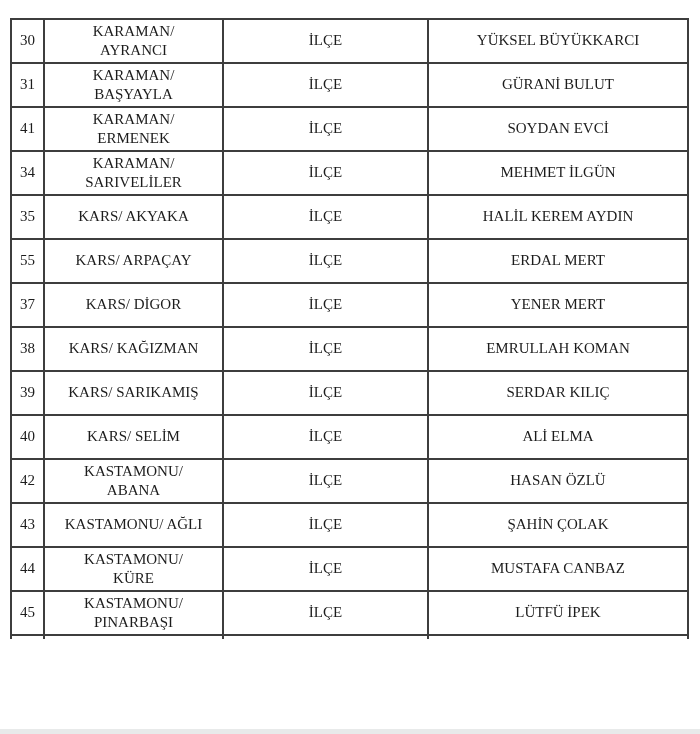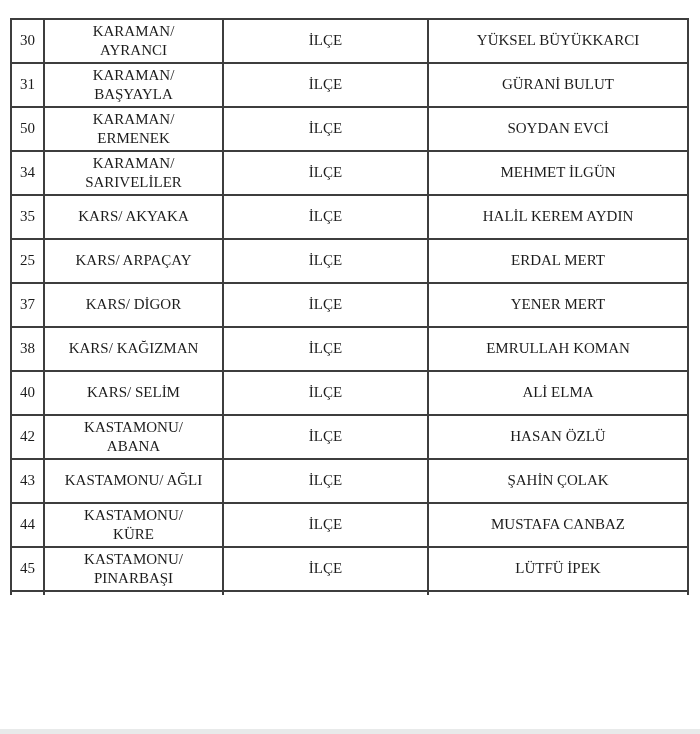--- a/index.html
+++ b/index.html
@@ -76,56 +76,62 @@
       <td>YÜKSEL BÜYÜKKARCI</td>
     </tr>
     <tr>
       <td>31</td>
       <td>KARAMAN/
 BAŞYAYLA</td>
       <td>İLÇE</td>
       <td>GÜRANİ BULUT</td>
     </tr>
     <tr>
-      <td>50</td>
+      <td>41</td>
       <td>KARAMAN/
 ERMENEK</td>
       <td>İLÇE</td>
       <td>SOYDAN EVCİ</td>
     </tr>
     <tr>
       <td>34</td>
       <td>KARAMAN/
 SARIVELİLER</td>
       <td>İLÇE</td>
       <td>MEHMET İLGÜN</td>
     </tr>
     <tr>
       <td>35</td>
       <td>KARS/ AKYAKA</td>
       <td>İLÇE</td>
       <td>HALİL KEREM AYDIN</td>
     </tr>
     <tr>
-      <td>25</td>
+      <td>55</td>
       <td>KARS/ ARPAÇAY</td>
       <td>İLÇE</td>
       <td>ERDAL MERT</td>
     </tr>
     <tr>
       <td>37</td>
       <td>KARS/ DİGOR</td>
       <td>İLÇE</td>
       <td>YENER MERT</td>
     </tr>
     <tr>
       <td>38</td>
       <td>KARS/ KAĞIZMAN</td>
       <td>İLÇE</td>
       <td>EMRULLAH KOMAN</td>
+    </tr>
+    <tr>
+      <td>39</td>
+      <td>KARS/ SARIKAMIŞ</td>
+      <td>İLÇE</td>
+      <td>SERDAR KILIÇ</td>
     </tr>
     <tr>
       <td>40</td>
       <td>KARS/ SELİM</td>
       <td>İLÇE</td>
       <td>ALİ ELMA</td>
     </tr>
     <tr>
       <td>42</td>
       <td>KASTAMONU/

